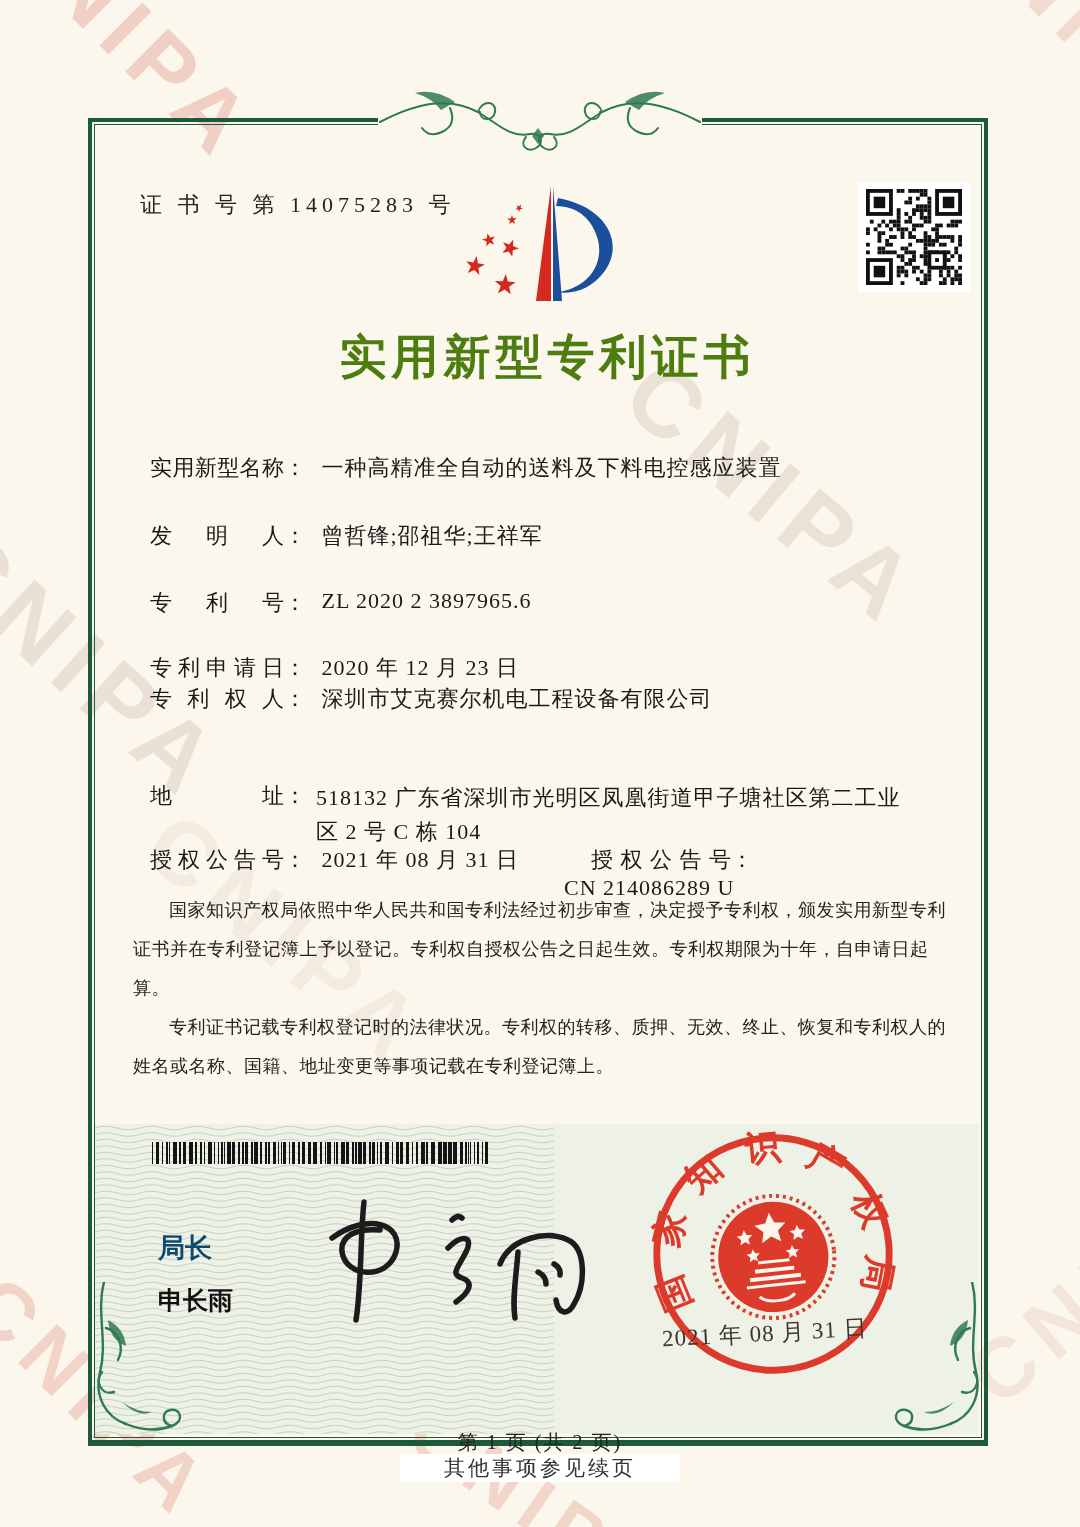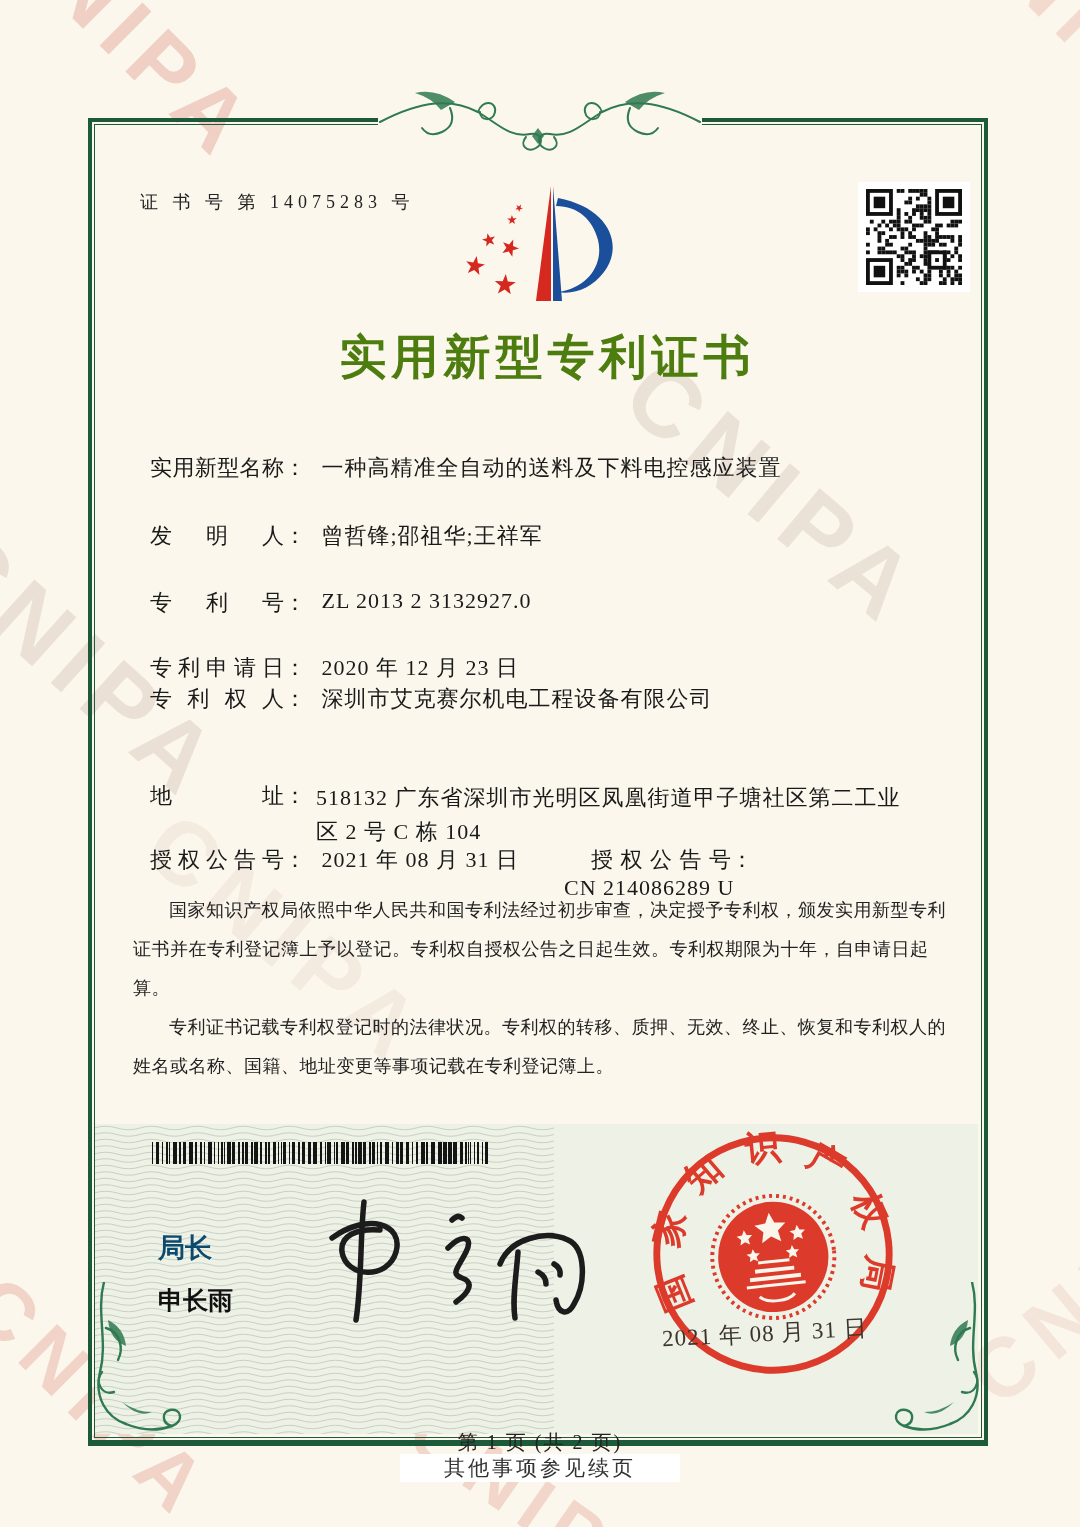--- a/index.html
+++ b/index.html
@@ -18,21 +18,21 @@
   .wm8{top:1238px;left:944px;font-size:84px;color:rgba(200,128,118,.15);transform:rotate(-40deg);}
   
   .frame{position:absolute;left:88px;top:118px;width:892px;height:1318px;
          border:4px solid #1c5a3a;border-bottom-width:6px;z-index:2;}
   .frame-inner{position:absolute;left:2px;top:2px;right:2px;bottom:2px;border:1px solid #1c5a3a;}
   .ornament-top{position:absolute;left:378px;top:82px;width:324px;height:82px;background:#fcf7ec;z-index:3;}
   .flourish{position:absolute;z-index:3;}
   
   .guilloche{position:absolute;left:94px;top:1124px;width:884px;height:310px;background:#eef1e6;z-index:2;}
   
-  .cert-no{position:absolute;left:140px;top:190px;font-size:18px;letter-spacing:5px;color:#222;z-index:4;}
+  .cert-no{position:absolute;left:140px;top:190px;font-size:22px;letter-spacing:5px;color:#222;z-index:4;}
   .logo{position:absolute;left:452px;top:168px;width:196px;height:150px;z-index:4;}
   .qr-box{position:absolute;left:858px;top:182px;width:112px;height:110px;background:#fff;z-index:4;
           display:flex;align-items:center;justify-content:center;}
   .title{position:absolute;left:0;right:0;top:326px;text-align:center;font-size:47px;font-weight:700;
          letter-spacing:5px;color:#4d7c0f;z-index:4;padding-left:15px;}
   
   .row{position:absolute;left:150px;width:740px;font-size:22px;z-index:4;}
   .flabel{display:inline-block;width:134px;text-align:justify;text-align-last:justify;vertical-align:top;}
   .fcolon{display:inline-block;vertical-align:top;}
   .fvalue{display:inline-block;margin-left:10px;vertical-align:top;letter-spacing:1px;}
@@ -412,21 +412,21 @@
   <div class="row" style="top:453px;">
     <span class="flabel">实用新型名称</span><span class="fcolon">：</span>
     <span class="fvalue">一种高精准全自动的送料及下料电控感应装置</span>
   </div>
   <div class="row" style="top:521px;">
     <span class="flabel">发明人</span><span class="fcolon">：</span>
     <span class="fvalue">曾哲锋;邵祖华;王祥军</span>
   </div>
   <div class="row" style="top:588px;">
     <span class="flabel">专利号</span><span class="fcolon">：</span>
-    <span class="fvalue">ZL 2013 2 3132927.0</span>
+    <span class="fvalue">ZL 2020 2 3897965.6</span>
   </div>
   <div class="row" style="top:653px;">
     <span class="flabel">专利申请日</span><span class="fcolon">：</span>
     <span class="fvalue">2020 年 12 月 23 日</span>
   </div>
   <div class="row" style="top:684px;">
     <span class="flabel">专利权人</span><span class="fcolon">：</span>
     <span class="fvalue">深圳市艾克赛尔机电工程设备有限公司</span>
   </div>
   <div class="row addr-row" style="top:781px;width:760px;">

